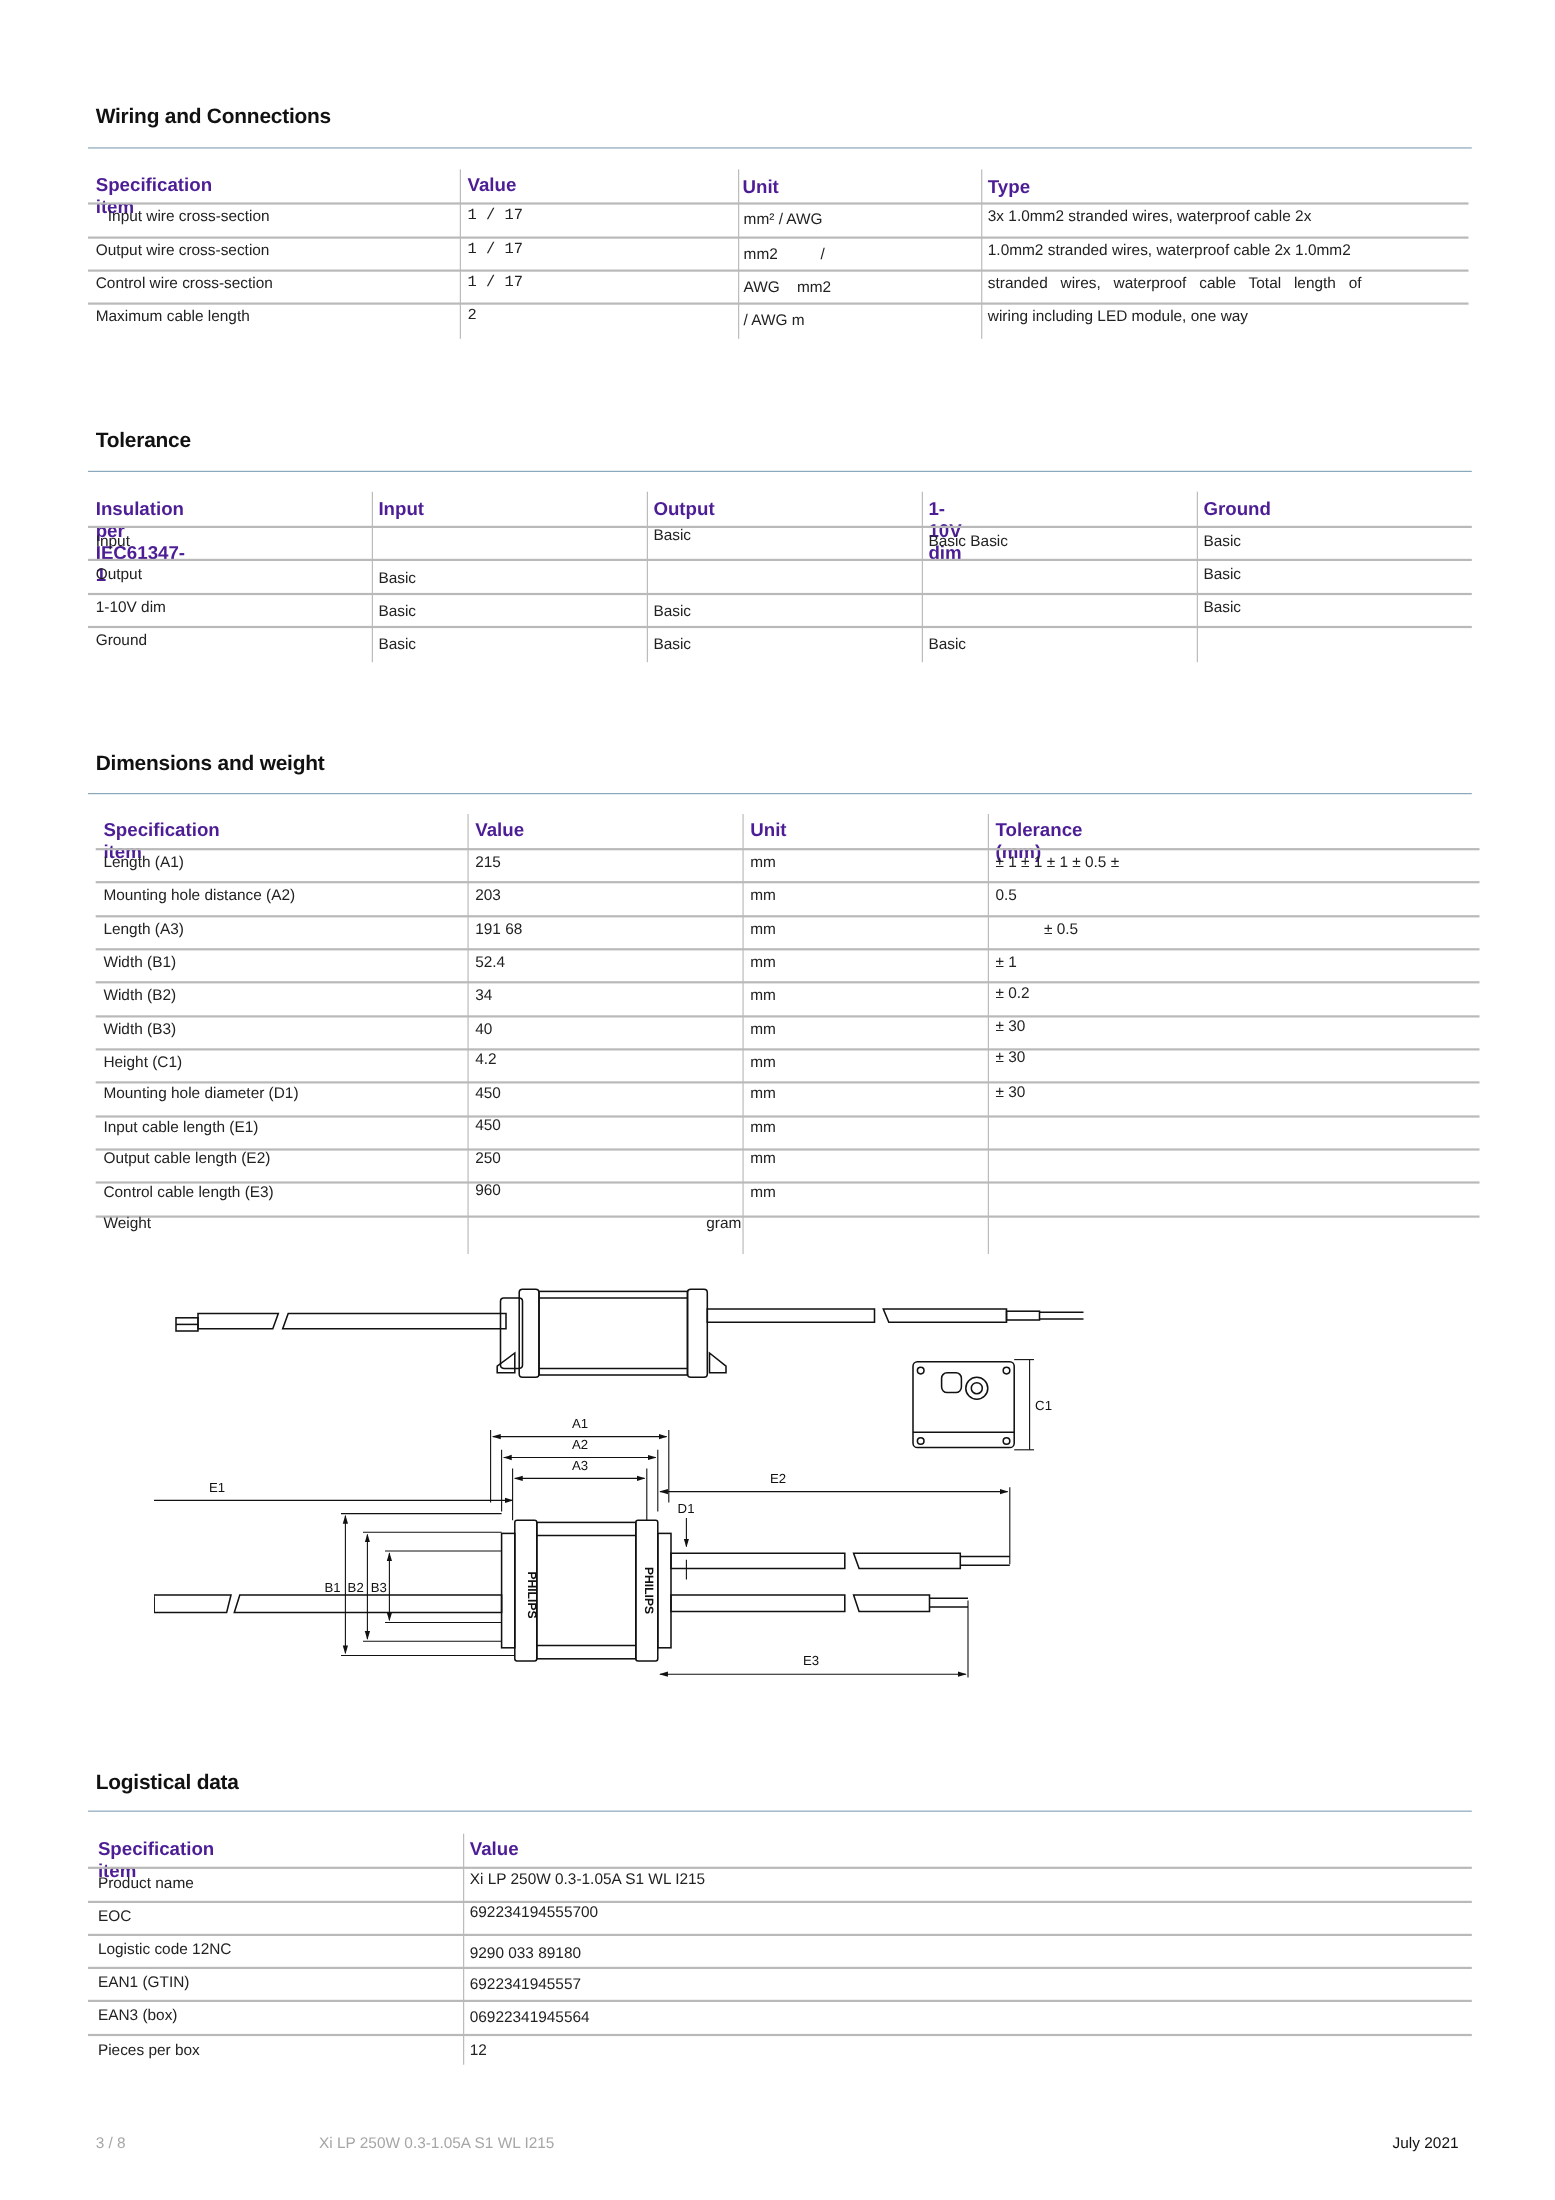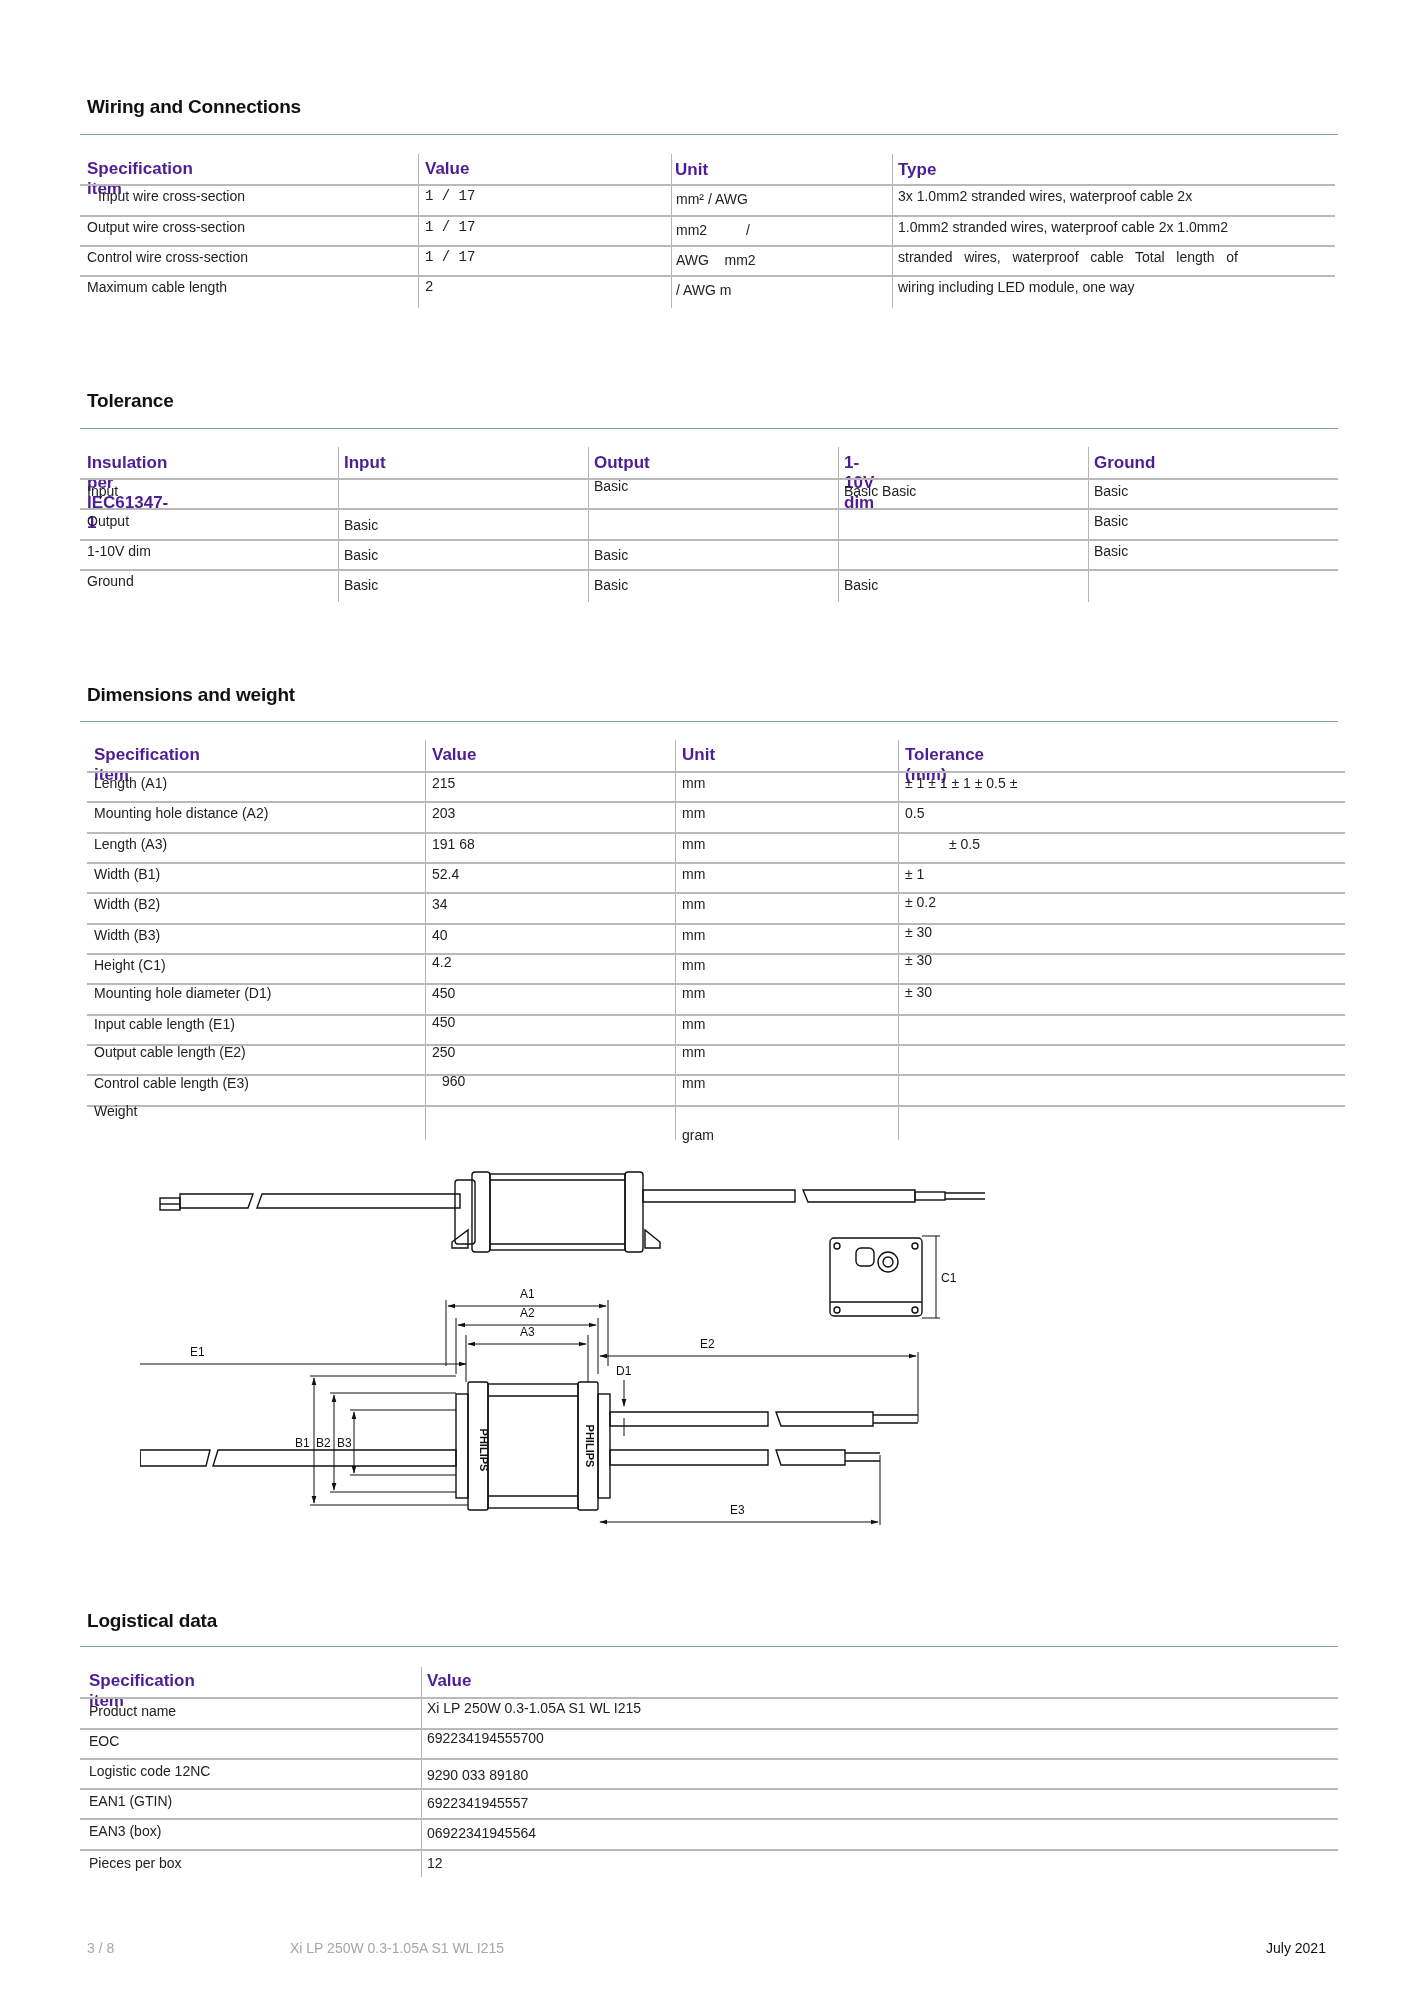--- a/index.html
+++ b/index.html
@@ -201,28 +201,28 @@
     <div class="cell" style="left:905px;top:1016px;"></div>
   </div>
   <div>
     <div class="cell" style="left:94px;top:1044px;">Output cable length (E2)</div>
     <div class="cell" style="left:432px;top:1044px;">250</div>
     <div class="cell" style="left:682px;top:1044px;">mm</div>
     <div class="cell" style="left:905px;top:1044px;"></div>
   </div>
   <div>
     <div class="cell" style="left:94px;top:1075px;">Control cable length (E3)</div>
-    <div class="cell" style="left:432px;top:1073px;margin-left:10px;">960</div>
+    <div class="cell" style="left:432px;top:1073px;">960</div>
     <div class="cell" style="left:682px;top:1075px;">mm</div>
     <div class="cell" style="left:905px;top:1075px;"></div>
   </div>
   <div>
     <div class="cell" style="left:94px;top:1103px;">Weight</div>
     <div class="cell" style="left:432px;top:1103px;"></div>
-    <div class="cell" style="left:682px;top:1103px;margin-top:24px;">gram</div>
+    <div class="cell" style="left:642px;top:1103px;">gram</div>
     <div class="cell" style="left:905px;top:1103px;"></div>
   </div>
 </div>
 
 <div class="drawing">
   <svg viewBox="0 0 1010 380" xmlns="http://www.w3.org/2000/svg" fill="none" stroke="#111" stroke-width="1.4" font-family="Liberation Sans, sans-serif">
     <defs>
       <marker id="ar" viewBox="0 0 10 10" refX="9" refY="5" markerWidth="8" markerHeight="8" orient="auto-start-reverse">
         <path d="M0,2 L10,5 L0,8 z" fill="#111" stroke="none"></path>
       </marker>

